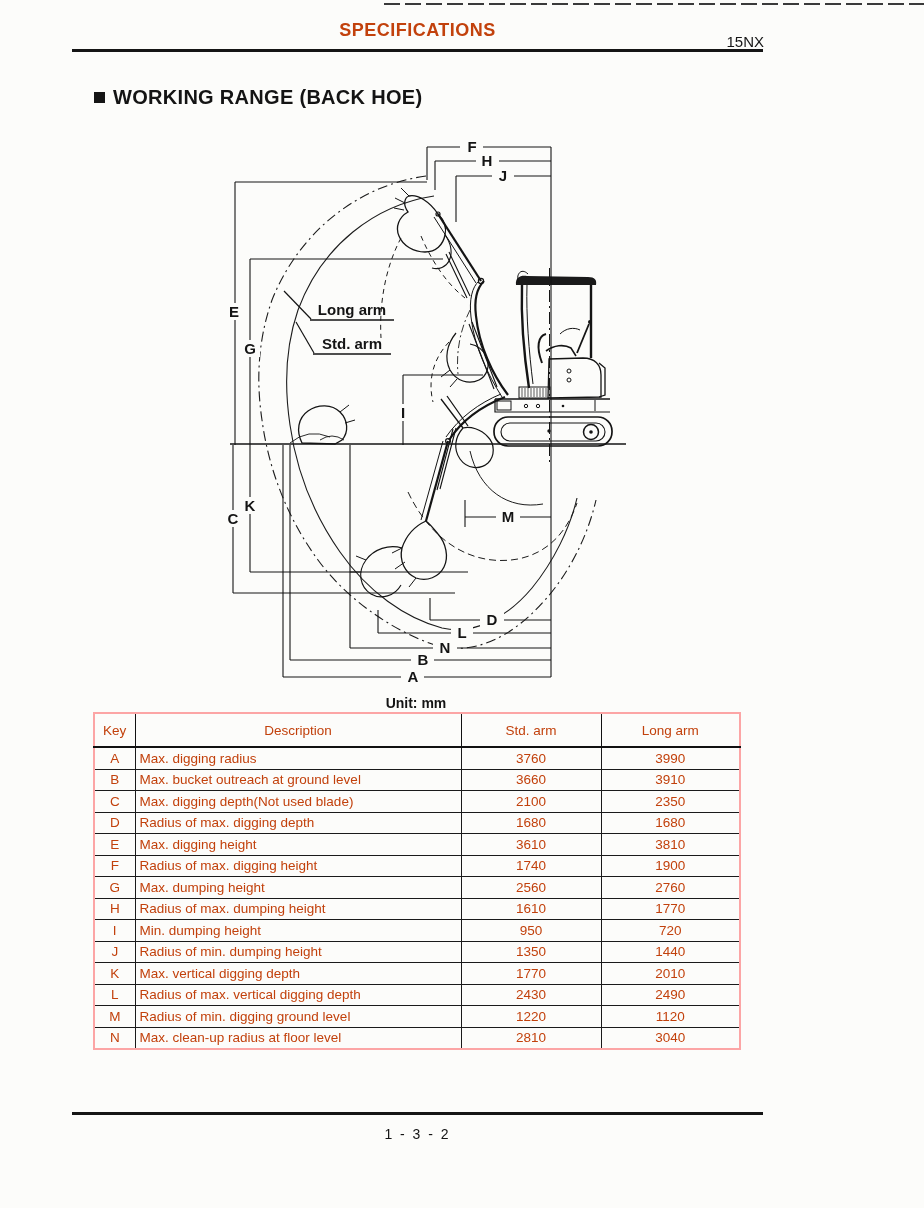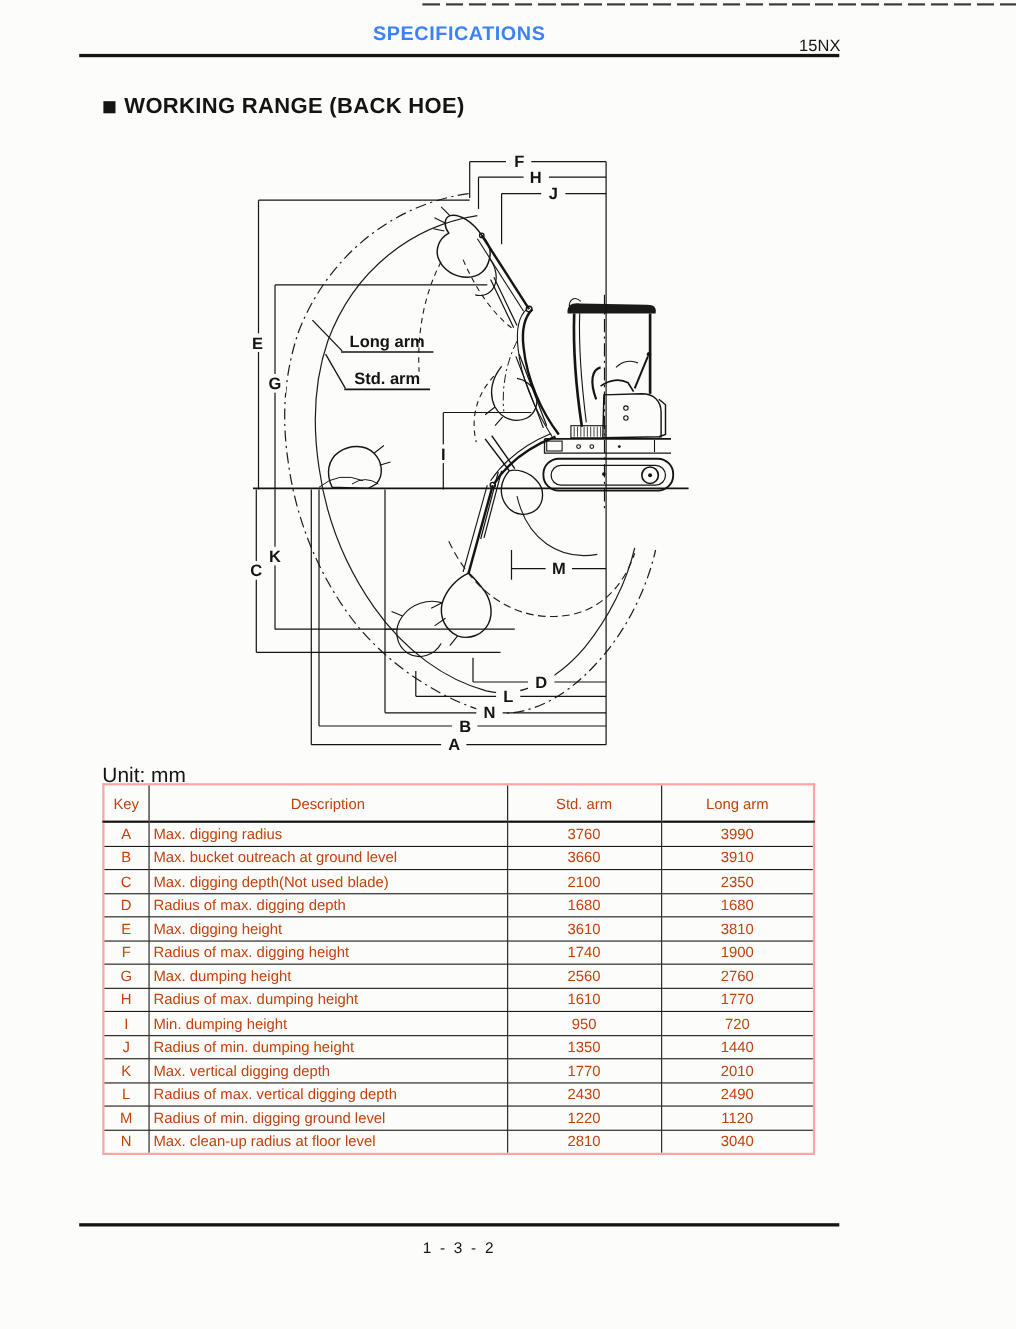--- a/index.html
+++ b/index.html
@@ -9,37 +9,37 @@
     font-family:"Liberation Sans","DejaVu Sans",sans-serif;
     overflow:hidden;
   }
   .abs{position:absolute;}
   .top-artifact{
     top:3px;left:384px;width:540px;height:2px;
     background:repeating-linear-gradient(90deg,#3a3a3a 0 16px,transparent 16px 21px);
   }
   .page-title{
     top:20px;left:72px;width:691px;text-align:center;
-    font-size:18px;font-weight:bold;letter-spacing:0.5px;color:#3b82f6;
+    font-size:18px;font-weight:bold;letter-spacing:0.5px;color:#c2410c;
   }
   .model-code{
     top:33px;right:160px;font-size:15px;color:#161616;margin-left:32px;
   }
   .hrule{left:72px;width:691px;height:2.6px;background:#151515;}
   .rule-header{top:49px;}
   .rule-footer{top:1112px;}
   .section-heading{
     top:86px;left:94px;display:flex;align-items:center;
     font-size:20px;font-weight:bold;letter-spacing:0.3px;
   }
   .section-square{
     width:11px;height:11px;background:#151515;margin-right:8px;flex:0 0 auto;
   }
   .unit-label{
-    top:695px;left:93px;width:646px;text-align:left;font-size:19px;
+    top:695px;left:93px;width:646px;text-align:center;font-size:14px;font-weight:bold;
   }
   table.spec{
     position:absolute;top:712px;left:93px;width:646px;
     border-collapse:collapse;table-layout:fixed;
     font-size:13.5px;color:#c2410c;
     border:2px solid #fca5a5;
   }
   table.spec th{
     font-weight:normal;height:30px;border:1.2px solid #111;
     border-bottom:2px solid #111;text-align:center;font-size:13.5px;

